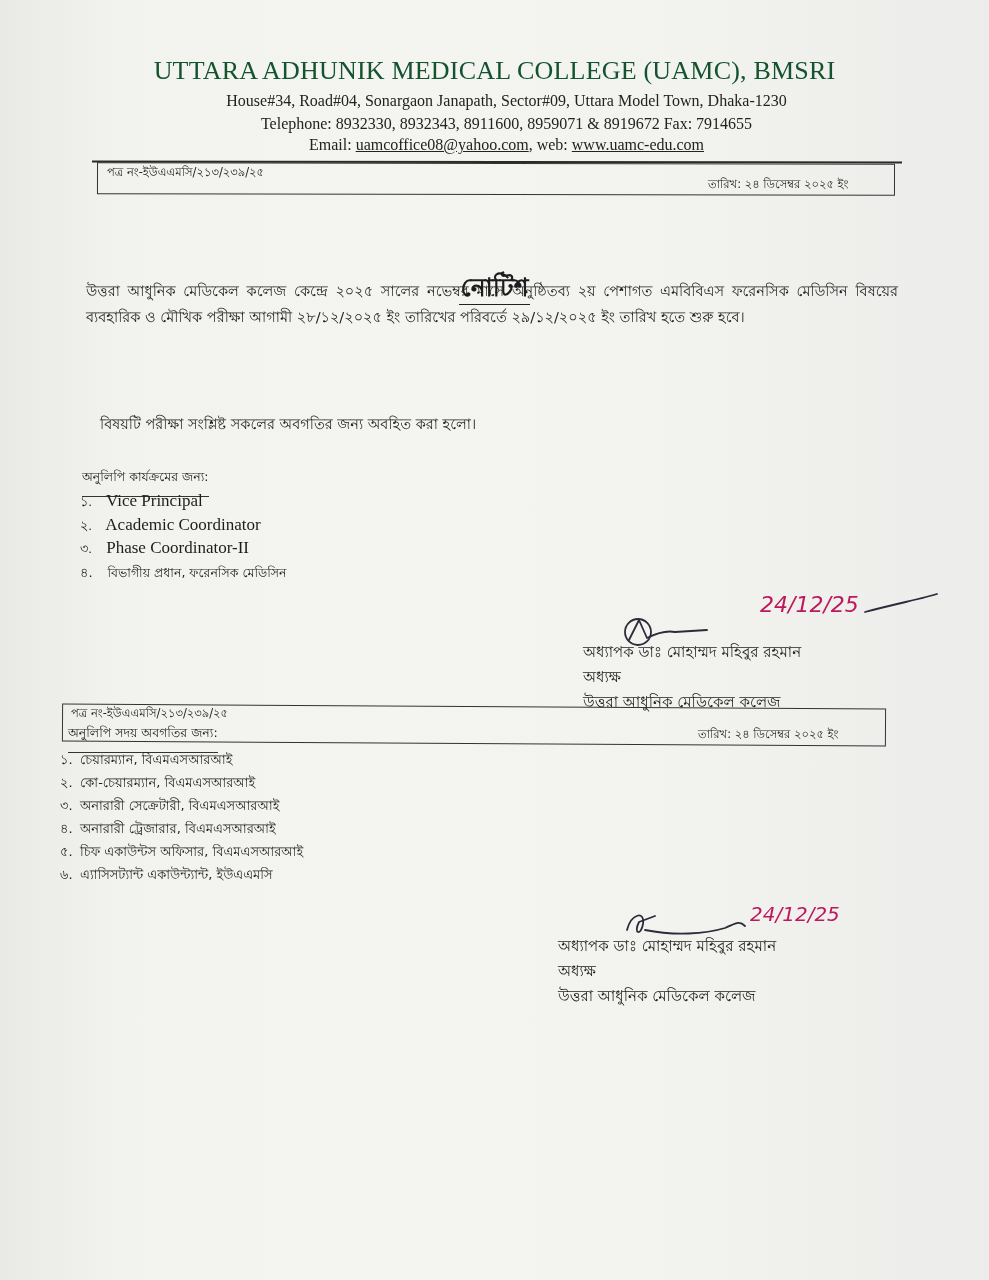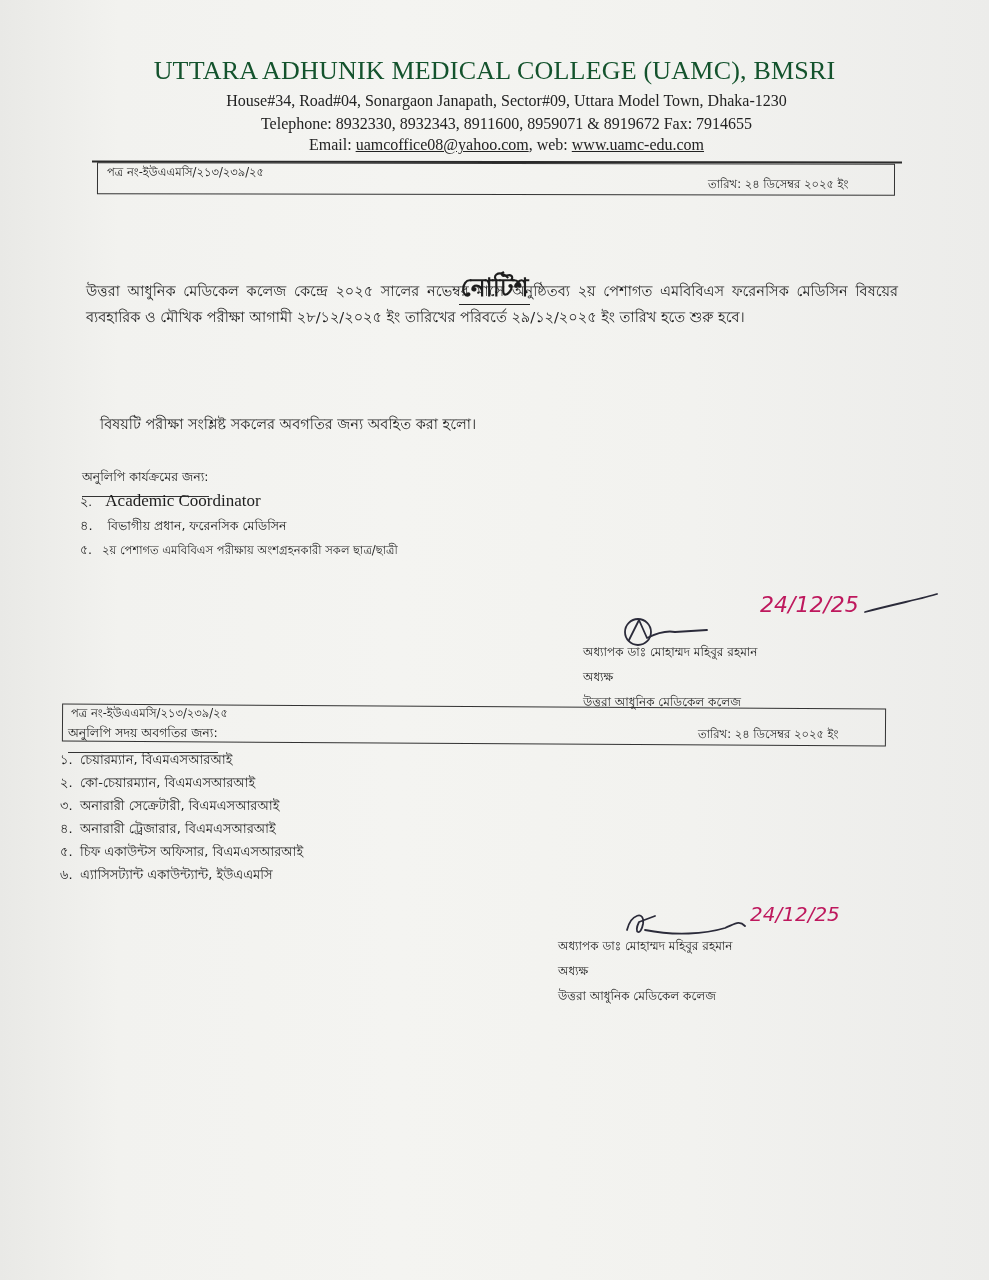--- a/index.html
+++ b/index.html
@@ -39,21 +39,21 @@
 
   .section-head { font-size: 12.5px; color: #222; border-bottom: 1px solid #333; padding-bottom: 8px; }
   .cc1-head { left: 82px; top: 468px; }
 
   .list { font-size: 17px; line-height: 22.5px; }
   .list .bn { font-size: 13px; display: inline-block; width: 22px; }
   .list .bnsm { font-size: 12.5px; }
   .cc1-list { left: 80px; top: 490px; }
   .cc1-list .item-bangla { font-family: "DejaVu Sans", sans-serif; font-size: 12.5px; }
 
-  .sign-block { font-size: 12px; line-height: 25px; color: #222; }
+  .sign-block { font-size: 15px; line-height: 25px; color: #222; }
   .sign1 { left: 583px; top: 640px; }
   .sign2 { left: 558px; top: 934px; }
 
   .ref2 { left: 62px; top: 706px; width: 822px; height: 36px; transform: rotate(0.35deg); }
   .ref2-no { left: 71px; top: 705px; }
   .ref2-date { left: 698px; top: 726px; }
   .cc2-head { left: 68px; top: 724px; }
   .cc2-list { left: 60px; top: 748px; font-size: 13px; line-height: 23px; }
   .cc2-list .bn { width: 20px; }
 
@@ -75,23 +75,24 @@
 <div class="abs ref-text ref1-no">পত্র নং-ইউএএমসি/২১৩/২৩৯/২৫</div>
 <div class="abs ref-text ref1-date">তারিখ: ২৪ ডিসেম্বর ২০২৫ ইং</div>
 
 <div class="abs notice-title"><span>নোটিশ</span></div>
 
 <div class="abs para p1">উত্তরা আধুনিক মেডিকেল কলেজ কেন্দ্রে ২০২৫ সালের নভেম্বর মাসে অনুষ্ঠিতব্য ২য় পেশাগত এমবিবিএস ফরেনসিক মেডিসিন বিষয়ের ব্যবহারিক ও মৌখিক পরীক্ষা আগামী ২৮/১২/২০২৫ ইং তারিখের পরিবর্তে ২৯/১২/২০২৫ ইং তারিখ হতে শুরু হবে।</div>
 <div class="abs para p2">বিষয়টি পরীক্ষা সংশ্লিষ্ট সকলের অবগতির জন্য অবহিত করা হলো।</div>
 
 <div class="abs section-head cc1-head">অনুলিপি কার্যক্রমের জন্য:</div>
 <div class="abs list cc1-list">
+  <div class="serif"><span class="bn">১.</span> <span>Vice Principal</span></div>
   <div class="serif"><span class="bn">২.</span> <span>Academic Coordinator</span></div>
+  <div class="serif"><span class="bn">৩.</span> <span>Phase Coordinator-II</span></div>
   <div style="line-height:20px;"><span class="bn">৪.</span> <span class="item-bangla">বিভাগীয় প্রধান, ফরেনসিক মেডিসিন</span></div>
-  <div style="line-height:24px;"><span class="bn bnsm">৫.</span><span class="item-bangla" style="font-size:11.5px">২য় পেশাগত এমবিবিএস পরীক্ষায় অংশগ্রহনকারী সকল ছাত্র/ছাত্রী</span></div>
 </div>
 
 <svg class="abs" style="left:615px; top:590px;" width="340" height="60">
   <circle class="sig" cx="23" cy="42" r="13"></circle>
   <path class="sig" d="M14 50 L24 30 L32 48 C40 44, 50 40, 60 42 L92 40"></path>
   <path class="sig" d="M250 22 C280 14, 310 8, 322 4"></path>
 </svg>
 <div class="abs sig-date" style="left:760px; top:592px;">24/12/25</div>
 
 <div class="abs sign-block sign1">

